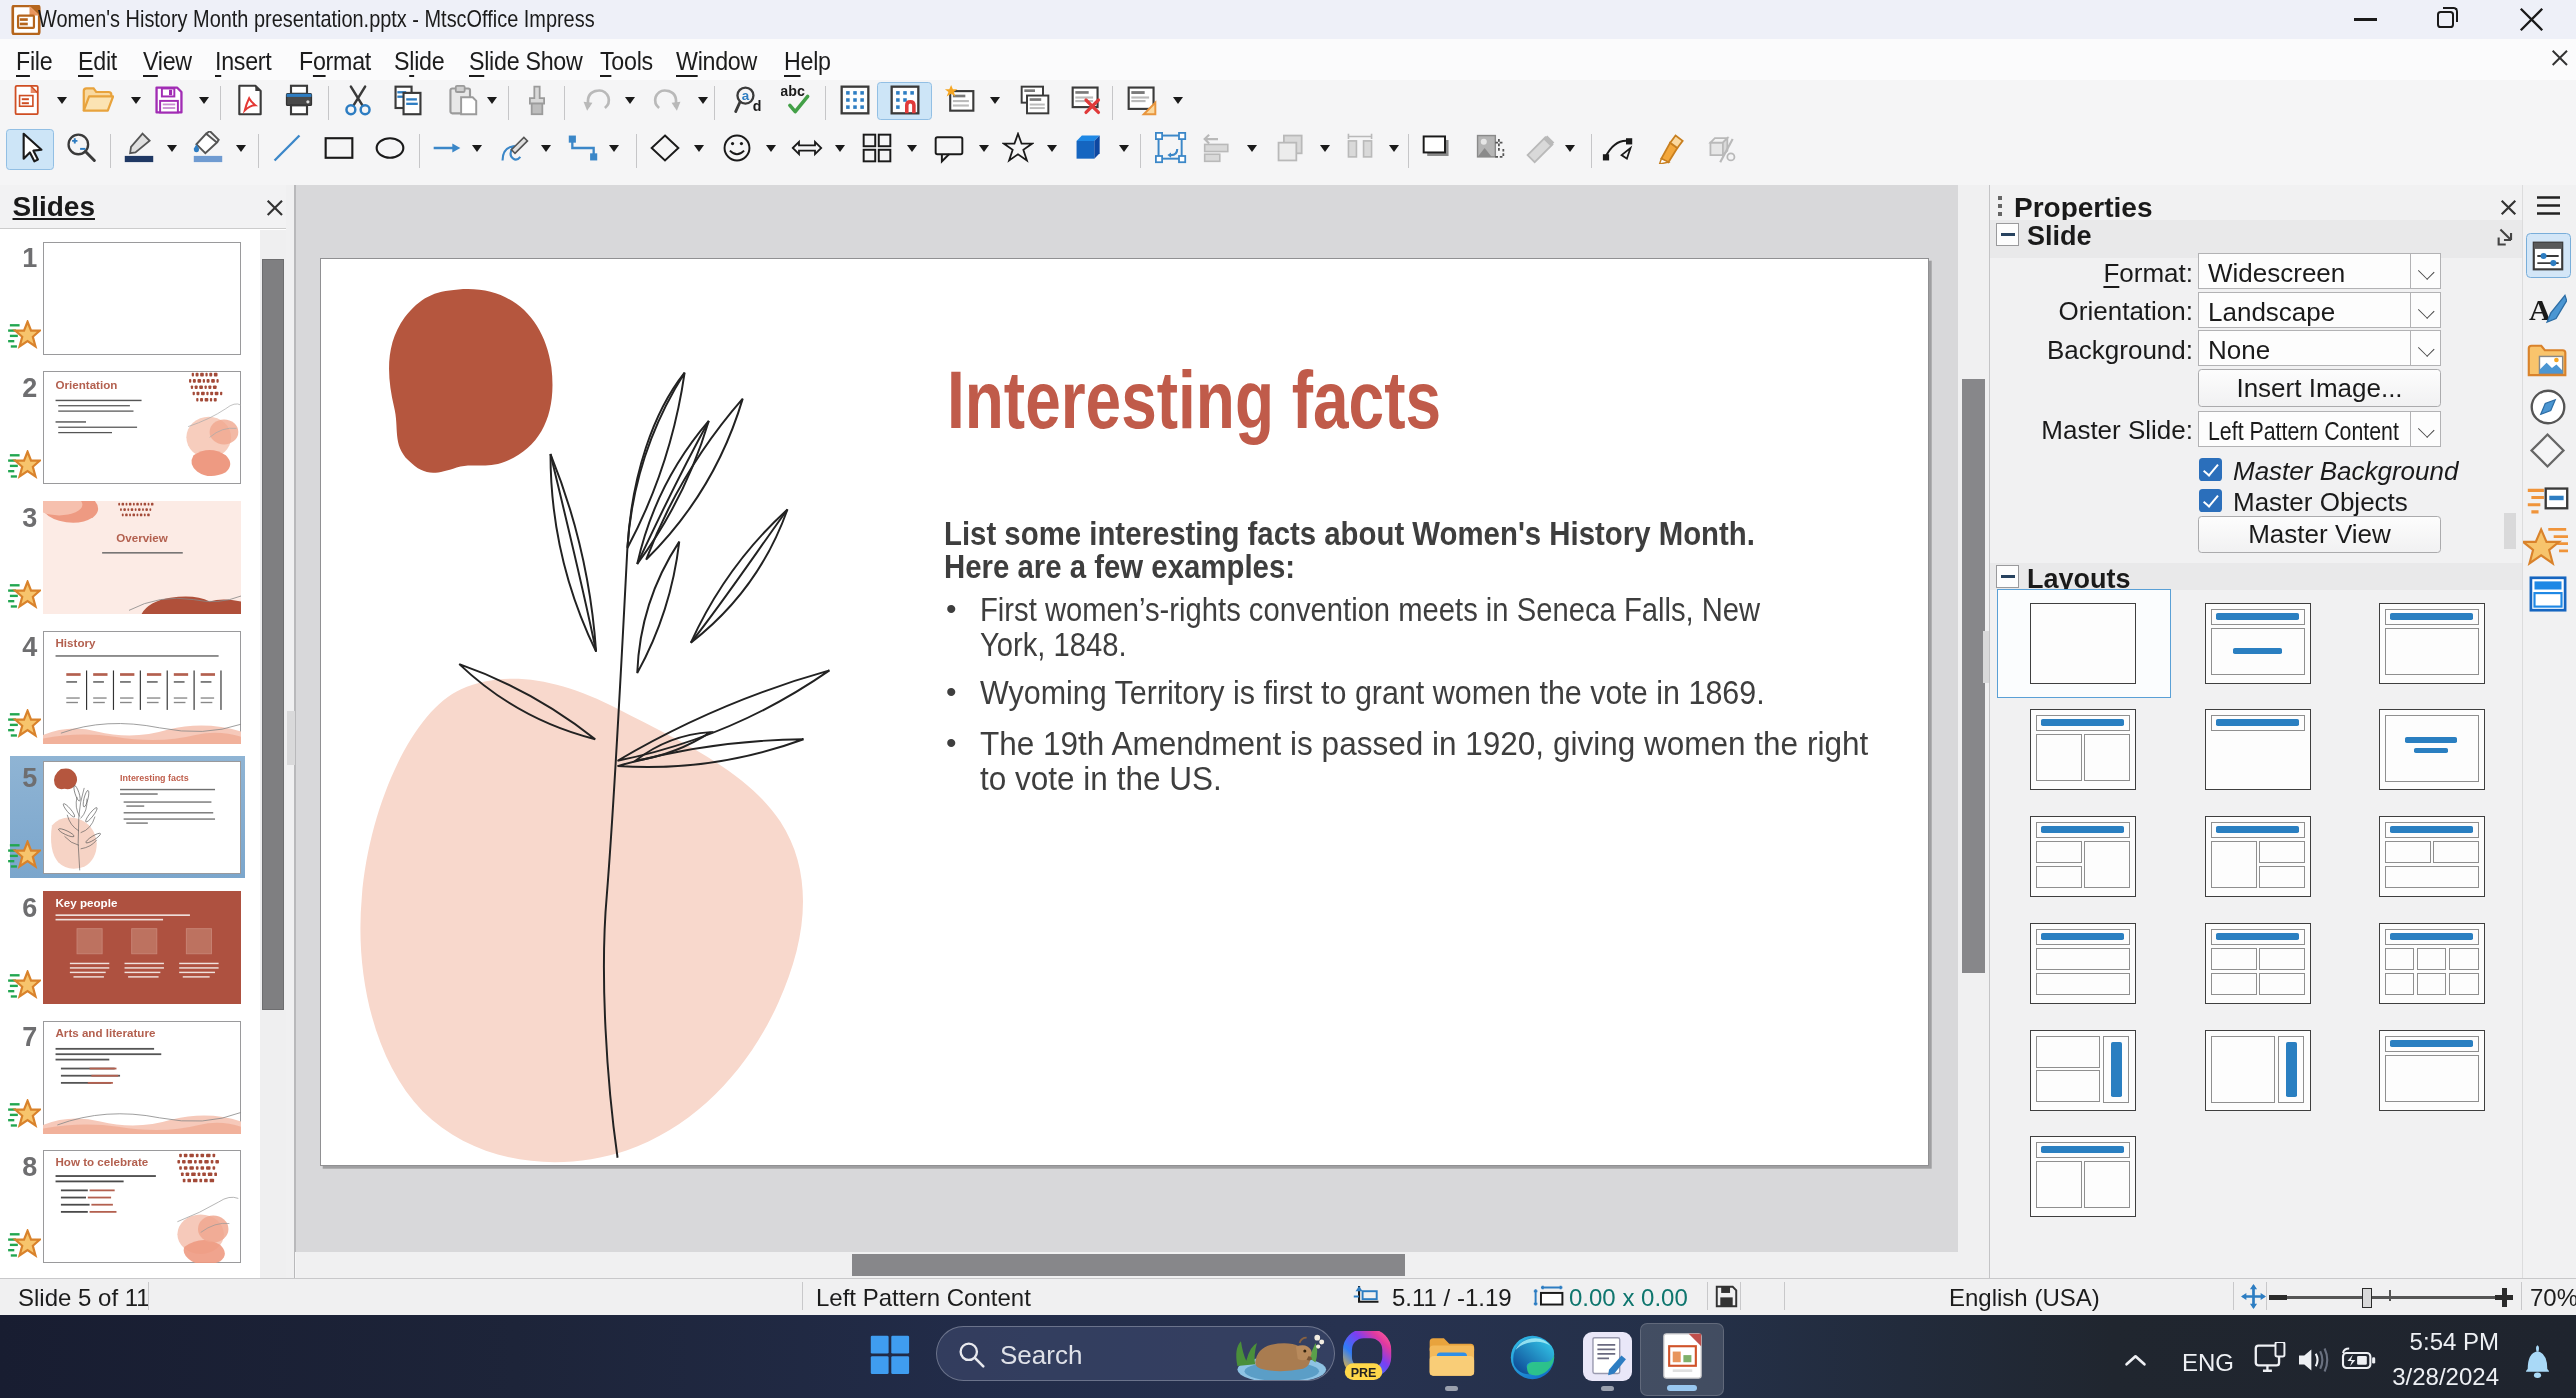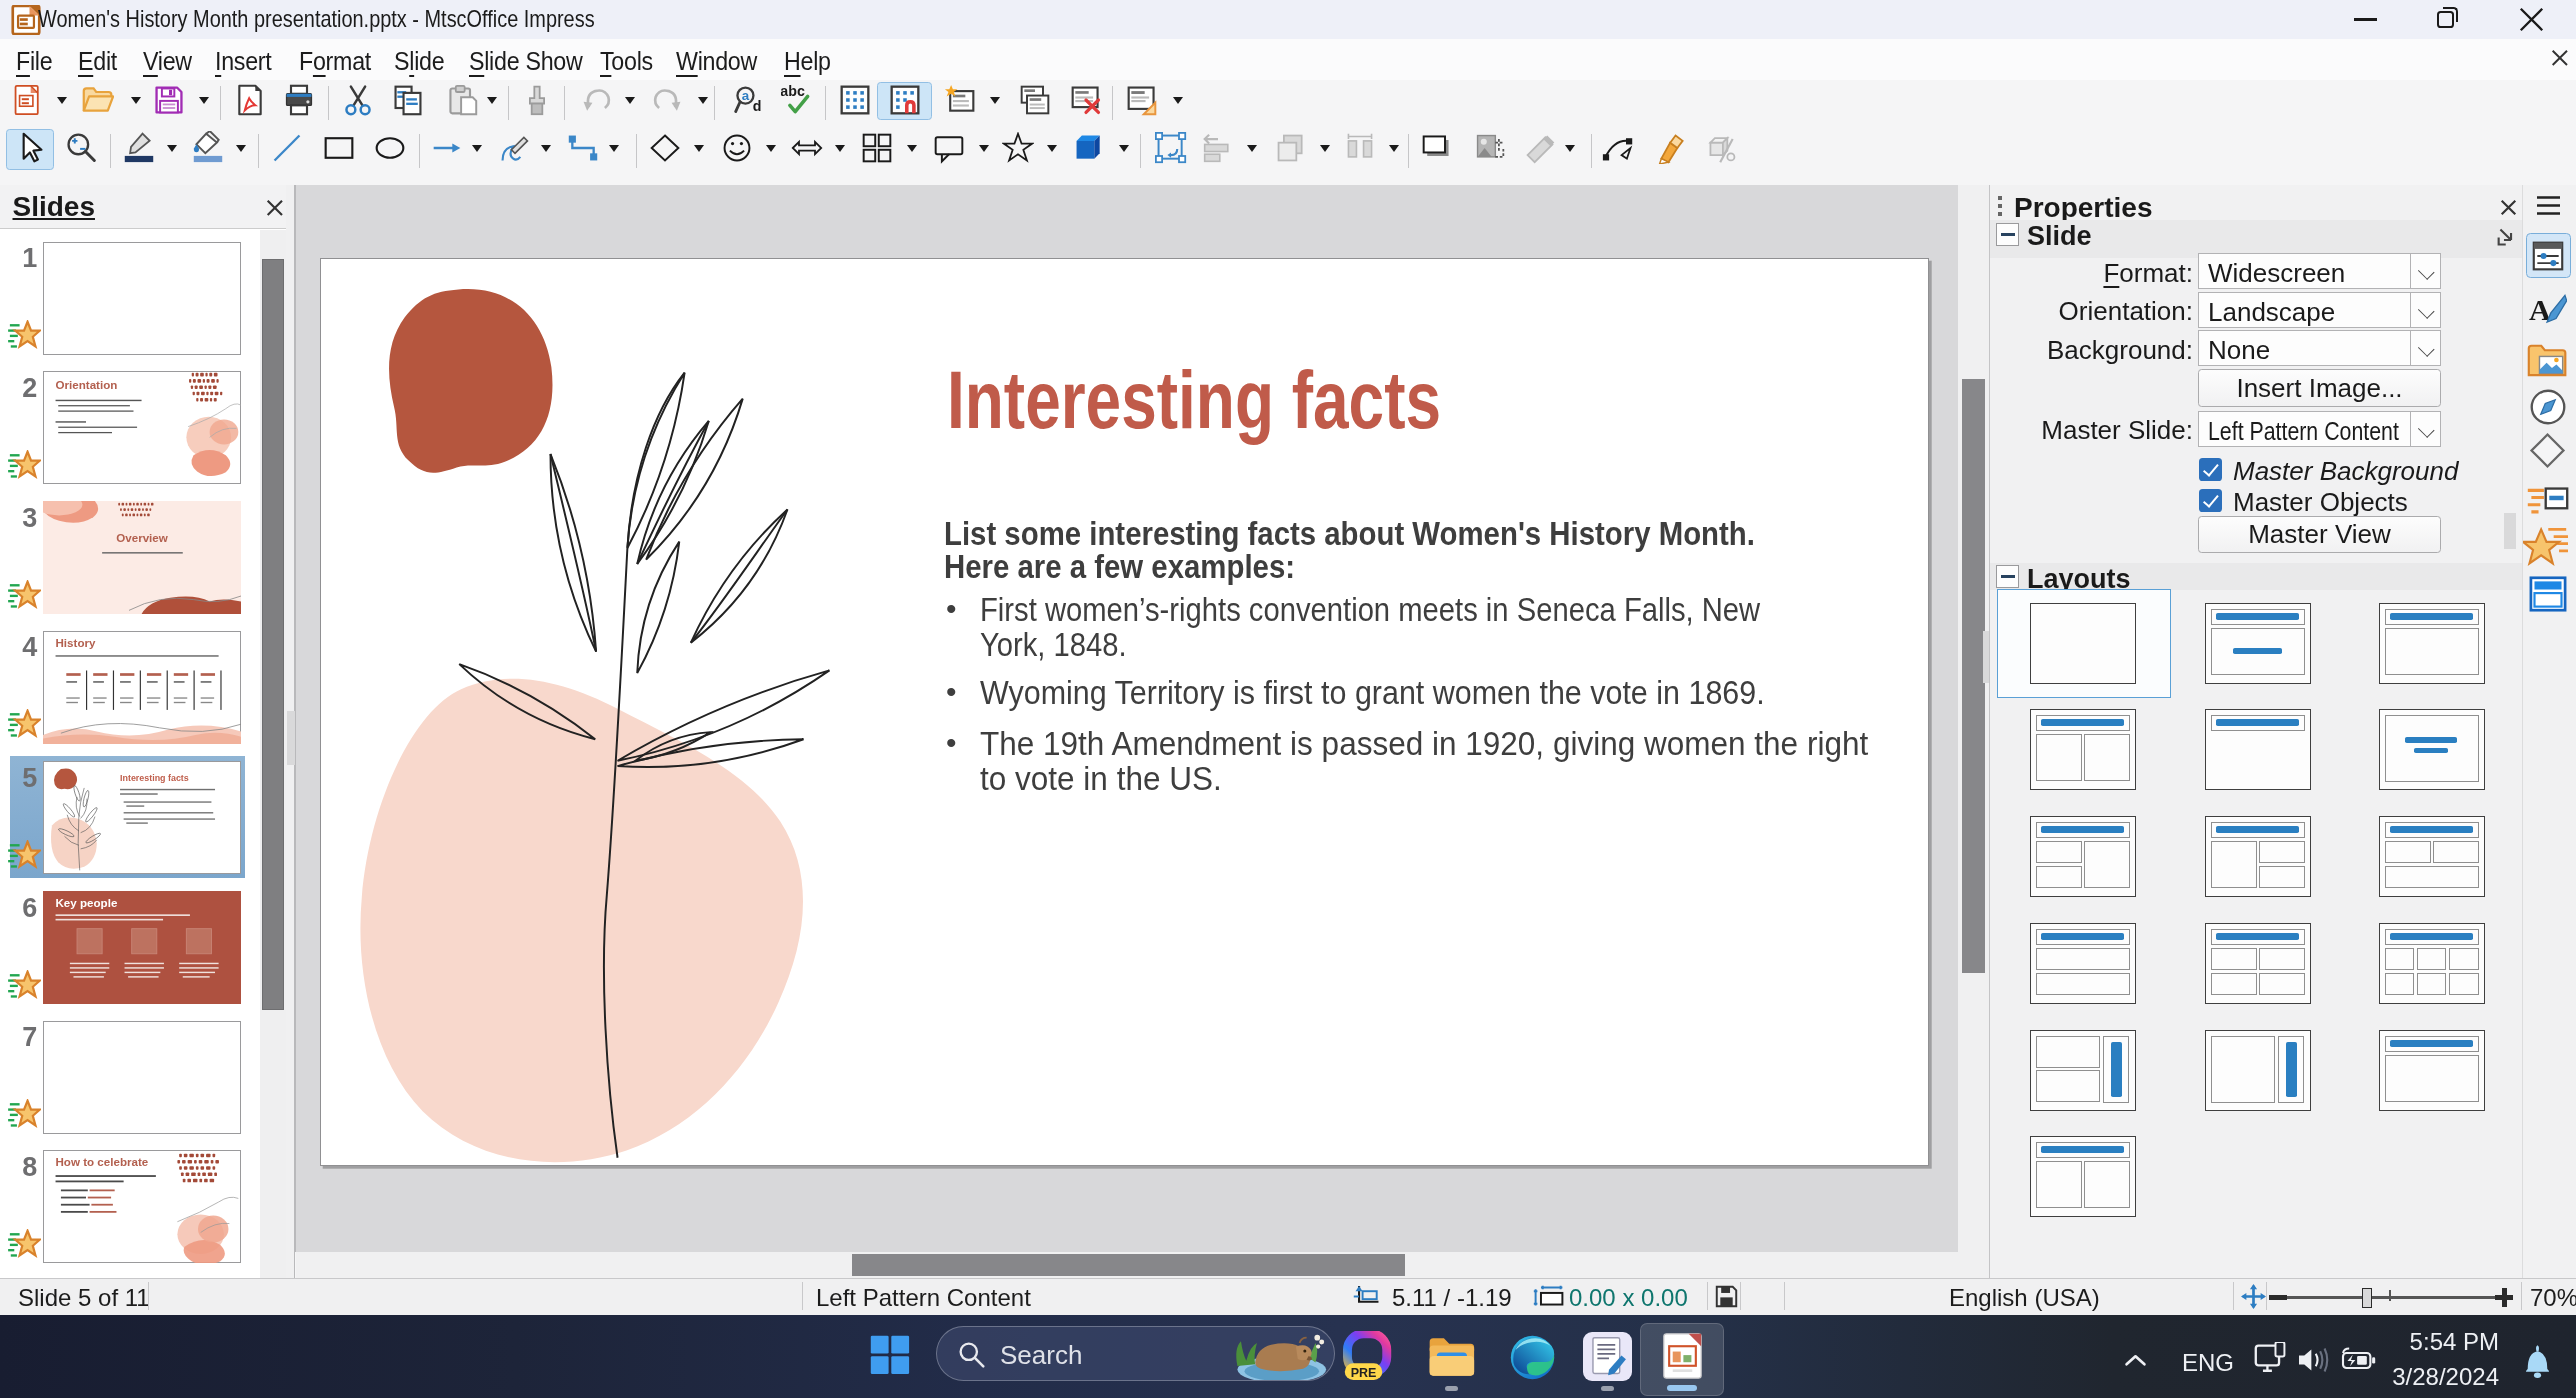--- a/index.html
+++ b/index.html
@@ -652,20 +652,41 @@
           <rect x="91" y="90" width="40" height="1.6"></rect>
           <rect x="95" y="95" width="34" height="1.6"></rect>
 <rect x="152" y="80" width="44" height="1.6"></rect>
           <rect x="152" y="85" width="44" height="1.6"></rect>
           <rect x="152" y="90" width="40" height="1.6"></rect>
           <rect x="156" y="95" width="30" height="1.6"></rect>
 </g>
 </svg>
 <div class="abs" style="left:12.5px;top:5.4px;font-size:11.6px;font-weight:bold;color:#ffffff">Key people</div>
 </div>
+<div class="abs" style="left:43px;top:1021px;width:198px;height:113px;overflow:hidden">
+<svg class="abs" style="left:0;top:0" width="198" height="113" viewBox="0 0 221 126">
+<g fill="#555">
+<rect x="14" y="30" width="110" height="2"></rect>
+          <rect x="14" y="36" width="118" height="2"></rect>
+          <rect x="14" y="42" width="60" height="2"></rect>
+<rect x="20" y="52" width="60" height="2"></rect>
+          <rect x="20" y="60" width="66" height="2"></rect>
+          <rect x="20" y="68" width="56" height="2"></rect>
+</g>
+<g fill="#b3604f">
+<rect x="52" y="52" width="30" height="2"></rect>
+          <rect x="54" y="60" width="30" height="2"></rect>
+          <rect x="50" y="68" width="28" height="2"></rect>
+</g>
+<path d="M0 126 L0 116 Q30 104 64 112 Q104 122 144 110 Q184 100 221 112 L221 126 Z" fill="#f6c9ba"></path>
+<path d="M0 126 L0 120 Q44 112 84 118 Q134 126 174 116 Q198 110 221 118 L221 126 Z" fill="#f0a78f" opacity="0.7"></path>
+<path d="M16 116 Q70 96 130 108 Q180 118 221 102" fill="none" stroke="#888" stroke-width="0.9"></path>
+</svg>
+<div class="abs" style="left:12.5px;top:5.4px;font-size:11.6px;font-weight:bold;color:#b3604f">Arts and literature</div>
+</div>
 <div class="abs" style="left:43px;top:1150px;width:198px;height:113px;overflow:hidden">
 <svg class="abs" style="left:0;top:0" width="198" height="113" viewBox="0 0 221 126">
 <g fill="#a34a38">
           <rect x="152" y="4" width="3" height="4" rx="1"></rect>
           <rect x="157.2" y="4" width="4" height="4" rx="1"></rect>
           <rect x="163.39999999999998" y="4" width="5" height="4" rx="1"></rect>
           <rect x="170.59999999999997" y="4" width="3" height="4" rx="1"></rect>
           <rect x="175.79999999999995" y="4" width="4" height="4" rx="1"></rect>
           <rect x="181.99999999999994" y="4" width="5" height="4" rx="1"></rect>
           <rect x="189.19999999999993" y="4" width="3" height="4" rx="1"></rect>

